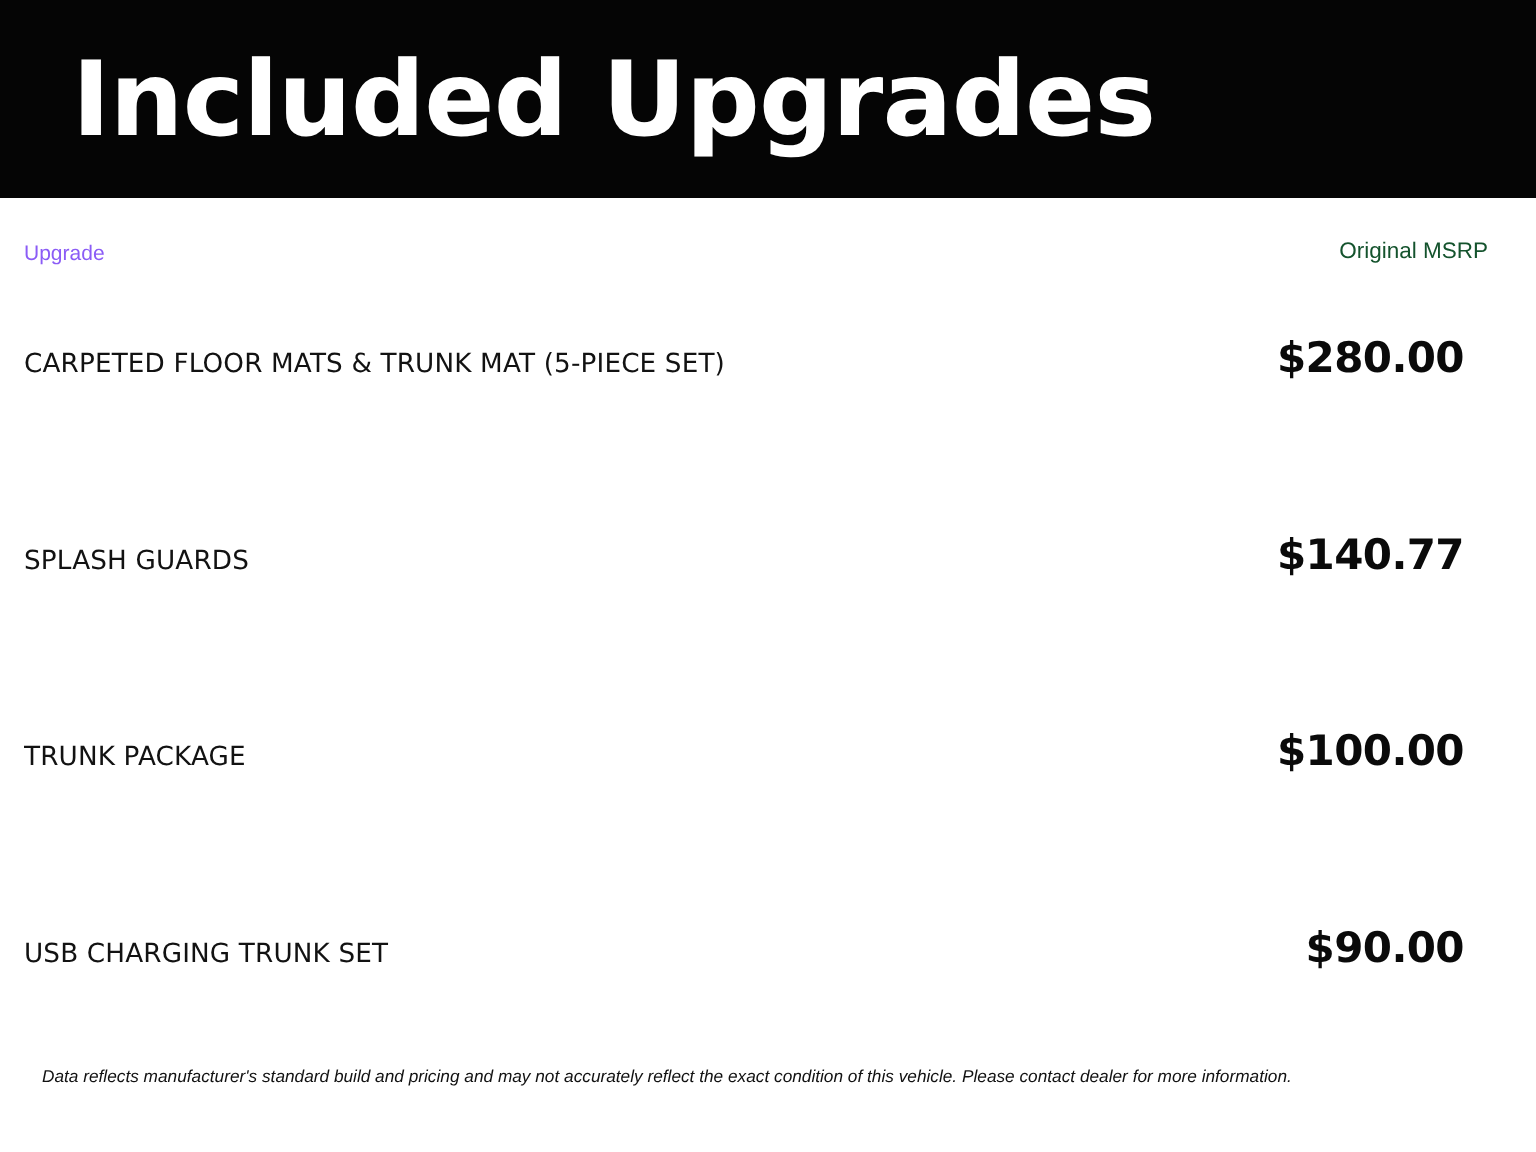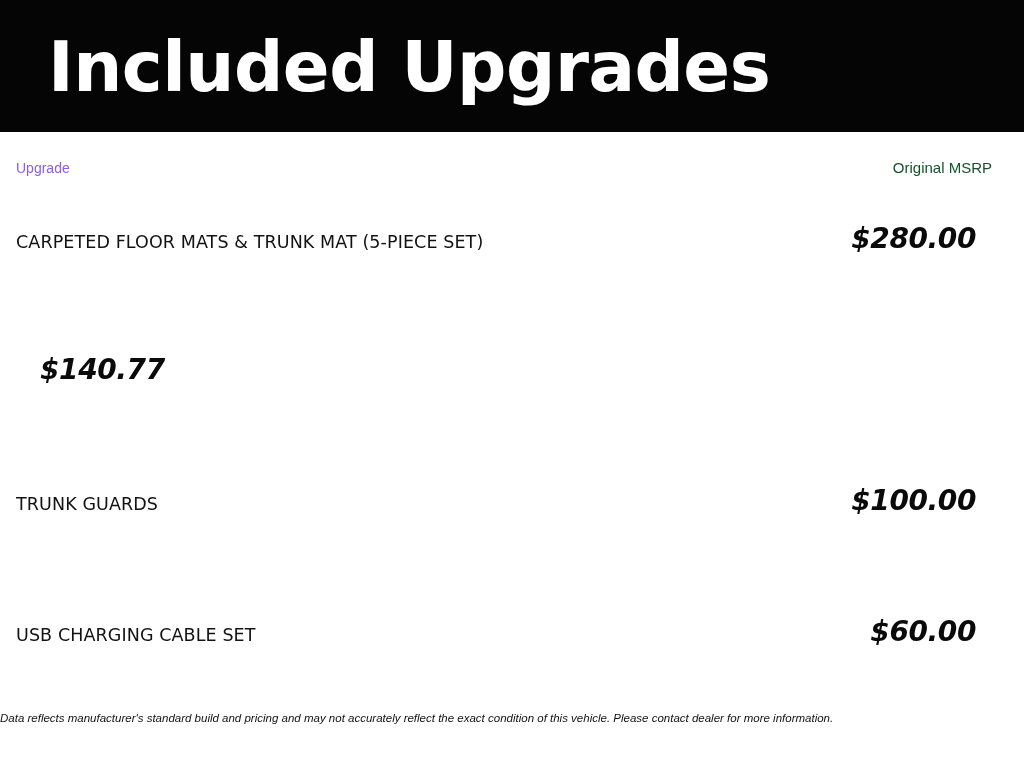--- a/index.html
+++ b/index.html
@@ -123,27 +123,26 @@
     font-family: "DejaVu Sans", "Liberation Sans", sans-serif;
     font-size: 28px;
     line-height: 30px;
     font-weight: 700;
     color: #0a0a0a;
     letter-spacing: -0.4px;
     white-space: nowrap;
     text-align: right;
     flex: 0 0 auto;
     padding-left: 24px;
-    font-style: italic;
   }
 
   
   .disclaimer {
     position: absolute;
-    left: 0;
+    left: 28px;
     top: 710px;
     width: 992px;
     font-size: 11.5px;
     line-height: 16px;
     font-style: italic;
     font-weight: 400;
     color: #111111;
     white-space: nowrap;
   }
 </style>
@@ -167,35 +166,36 @@
 
       <div class="upgrade-row">
         <div class="row-inner">
           <div class="row-label">CARPETED FLOOR MATS &amp; TRUNK MAT (5-PIECE SET)</div>
           <div class="row-price">$280.00</div>
         </div>
       </div>
 
       <div class="upgrade-row">
         <div class="row-inner">
+          <div class="row-label">SPLASH GUARDS</div>
           <div class="row-price">$140.77</div>
         </div>
       </div>
 
       <div class="upgrade-row">
         <div class="row-inner">
-          <div class="row-label">TRUNK GUARDS</div>
+          <div class="row-label">TRUNK PACKAGE</div>
           <div class="row-price">$100.00</div>
         </div>
       </div>
 
       <div class="upgrade-row">
         <div class="row-inner">
-          <div class="row-label">USB CHARGING CABLE SET</div>
-          <div class="row-price">$60.00</div>
+          <div class="row-label">USB CHARGING TRUNK SET</div>
+          <div class="row-price">$90.00</div>
         </div>
       </div>
 
     </div>
   </div>
 
   <div class="disclaimer">Data reflects manufacturer's standard build and pricing and may not accurately reflect the exact condition of this vehicle. Please contact dealer for more information.</div>
 
 </div>
 

